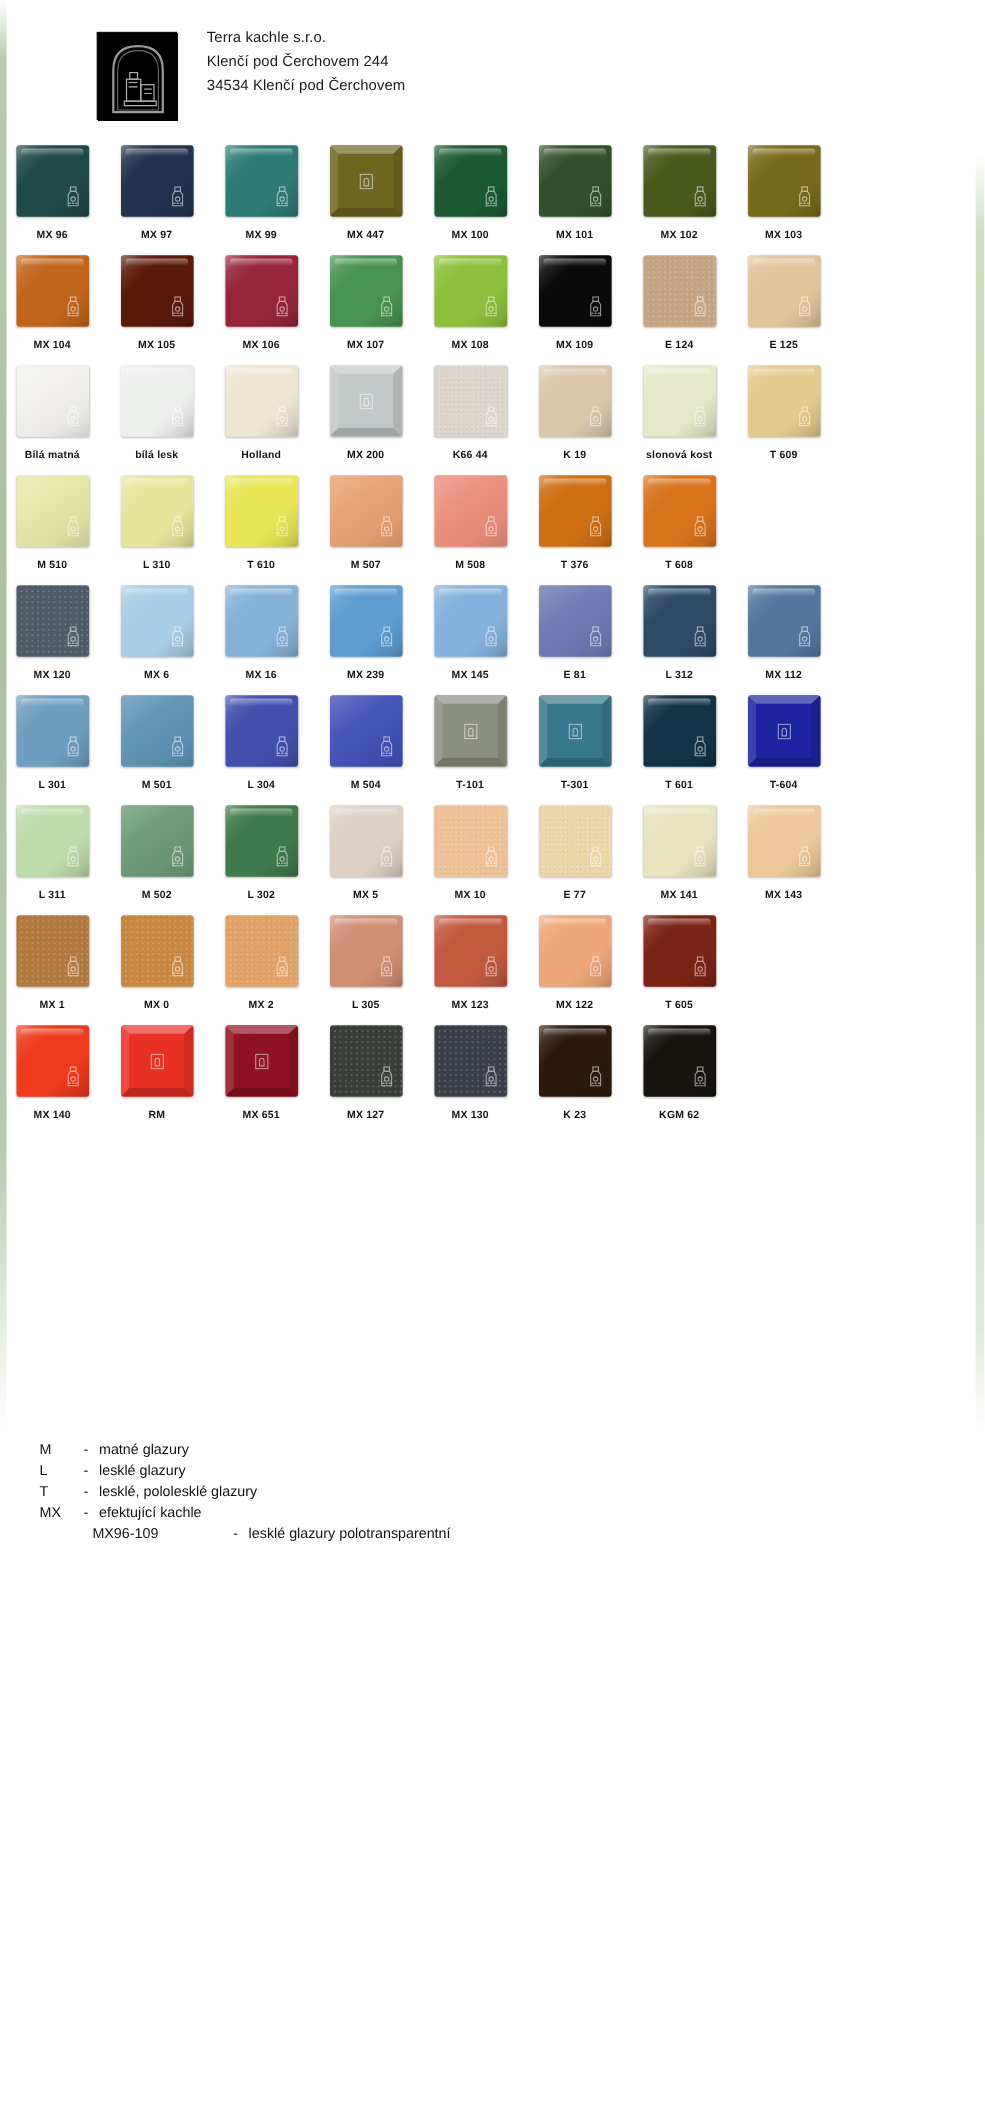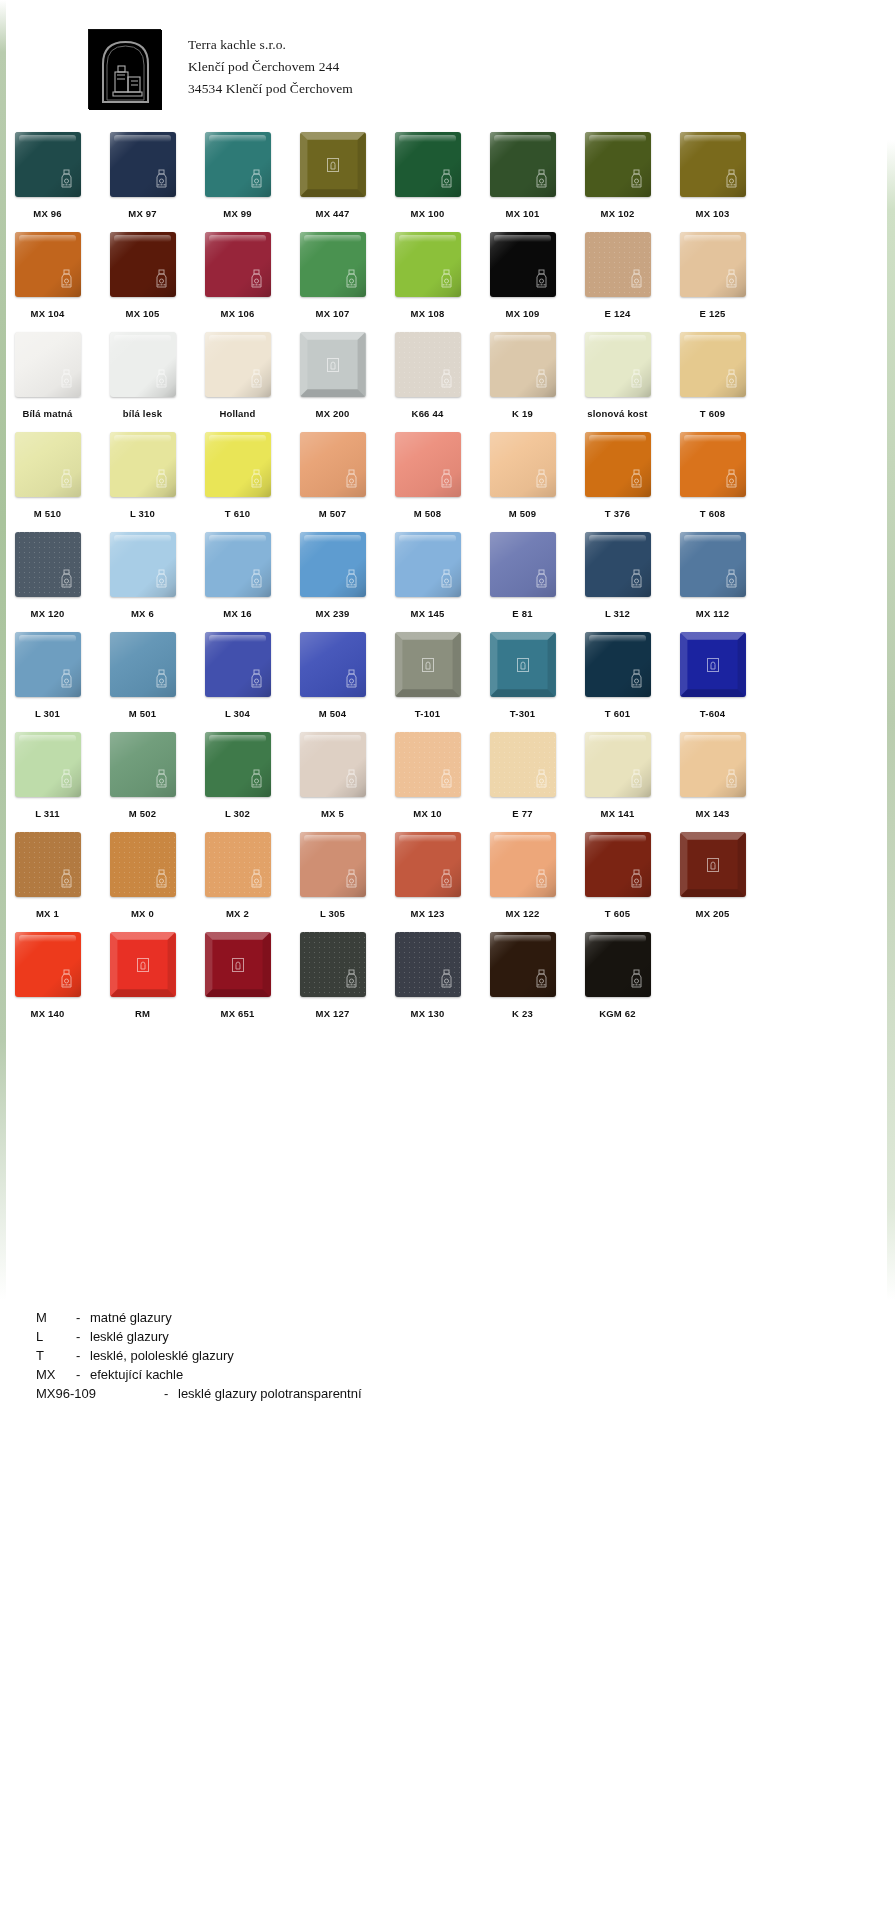--- a/index.html
+++ b/index.html
@@ -39,25 +39,25 @@
     position: absolute;
     left: 88px; top: 29px;
     width: 73px; height: 80px;
     background: #000000;
     border: 1px solid #111;
   }
   .logo-box svg { display:block; }
 
   .company {
     position: absolute;
-    left: 188px; top: 34px;
+    left: 188px; top: 23px;
     font-size: 13.5px;
     line-height: 22px;
     color: #1a1a1a;
-    font-family: Liberation Serif, serif;
+    font-family: Liberation Sans, sans-serif;
     white-space: nowrap;
   }
   .company div { letter-spacing: .1px; }
 
   .titlebar {
     position: absolute;
     right: 0; top: 16px;
     width: 484px; height: 96px;
     background: #1d2d5c;
   }
@@ -183,21 +183,21 @@
     left: 36px; top: 1308px;
     font-family: "Liberation Sans", sans-serif;
     font-size: 13px;
     color: #111;
     line-height: 19px;
   }
   .legend .lrow { display:flex; }
   .legend .k { width: 40px; display:inline-block; }
   .legend .d { width: 14px; display:inline-block; }
   .legend .v { }
-  .legend .wide .k { width: 128px; }
+  .legend .wide .k { width: 128px; margin-left: 48px; }
 </style>
 </head>
 <body>
 
 <div class="edge-strip"></div>
 <div class="edge-strip-r"></div>
 
 <div class="header">
 
   <div class="logo-box">
@@ -821,41 +821,20 @@
                   <rect x="8.5" y="15.2" width="2" height="1.2"></rect>
                 </g>
               </svg>
             </div>
           </div>
         </div>
         <div class="label">M 508</div>
       </div>
       <div class="cell">
         <div class="tile-wrap">
-          <div class="tile matte" title="M 509" style="background: rgb(242, 196, 150);">
-            <div class="stamp">
-              <svg viewBox="0 0 13 20">
-                <g fill="none" stroke="#ffffff" stroke-width="1">
-                  <rect x="4" y="1" width="5" height="4"></rect>
-                  <path d="M4 5 L2 8 L2 18 L11 18 L11 8 L9 5 Z"></path>
-                  <circle cx="6.5" cy="12" r="2"></circle>
-                </g>
-                <g fill="#ffffff">
-                  <rect x="2.5" y="15.2" width="2" height="1.2"></rect>
-                  <rect x="5.5" y="15.2" width="2" height="1.2"></rect>
-                  <rect x="8.5" y="15.2" width="2" height="1.2"></rect>
-                </g>
-              </svg>
-            </div>
-          </div>
-        </div>
-        <div class="label">M 509</div>
-      </div>
-      <div class="cell">
-        <div class="tile-wrap">
           <div class="tile gloss" title="T 607" style="background: rgb(207, 111, 19);">
             <div class="stamp">
               <svg viewBox="0 0 13 20">
                 <g fill="none" stroke="#ffffff" stroke-width="1">
                   <rect x="4" y="1" width="5" height="4"></rect>
                   <path d="M4 5 L2 8 L2 18 L11 18 L11 8 L9 5 Z"></path>
                   <circle cx="6.5" cy="12" r="2"></circle>
                 </g>
                 <g fill="#ffffff">
                   <rect x="2.5" y="15.2" width="2" height="1.2"></rect>
@@ -1522,33 +1501,20 @@
                 <g fill="#ffffff">
                   <rect x="2.5" y="15.2" width="2" height="1.2"></rect>
                   <rect x="5.5" y="15.2" width="2" height="1.2"></rect>
                   <rect x="8.5" y="15.2" width="2" height="1.2"></rect>
                 </g>
               </svg>
             </div>
           </div>
         </div>
         <div class="label">T 605</div>
-      </div>
-      <div class="cell">
-        <div class="tile-wrap">
-          <div class="tile bevel" title="MX 205" style="background: rgb(110, 33, 19);">
-            <div class="bevel-l"></div>
-            <div class="bevel-r"></div>
-            <div class="stamp-sq"><svg viewBox="0 0 13 15">
-                <rect x="1" y="1" width="11" height="13" fill="none" stroke="#ffffff" stroke-width="1"></rect>
-                <path d="M4.5 11.5 L4.5 7 Q4.5 4.5 6.5 4.5 Q8.5 4.5 8.5 7 L8.5 11.5 Z" fill="none" stroke="#ffffff" stroke-width="1"></path>
-              </svg></div>
-          </div>
-        </div>
-        <div class="label">MX 205</div>
       </div>
     </div>
     <div class="row">
       <div class="cell">
         <div class="tile-wrap">
           <div class="tile gloss" title="MX 140" style="background: rgb(237, 58, 28);">
             <div class="stamp">
               <svg viewBox="0 0 13 20">
                 <g fill="none" stroke="#ffffff" stroke-width="1">
                   <rect x="4" y="1" width="5" height="4"></rect>

